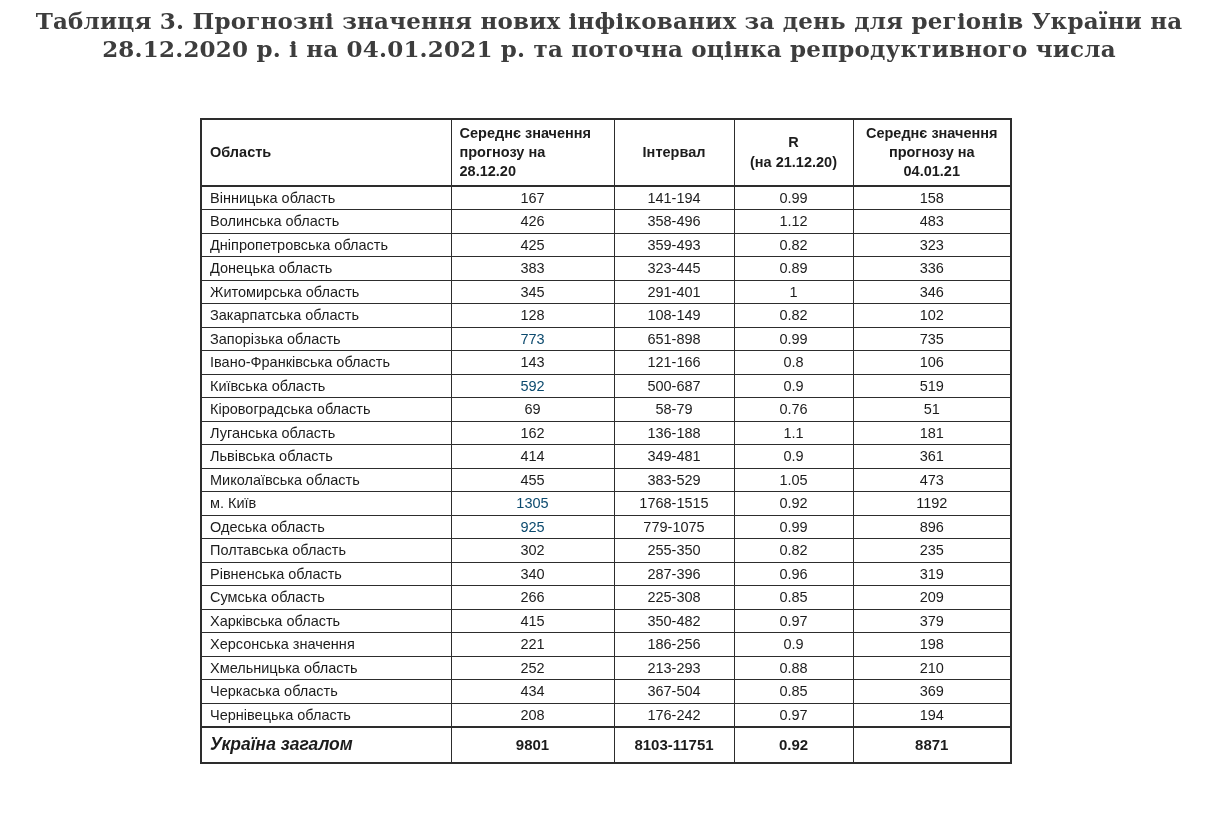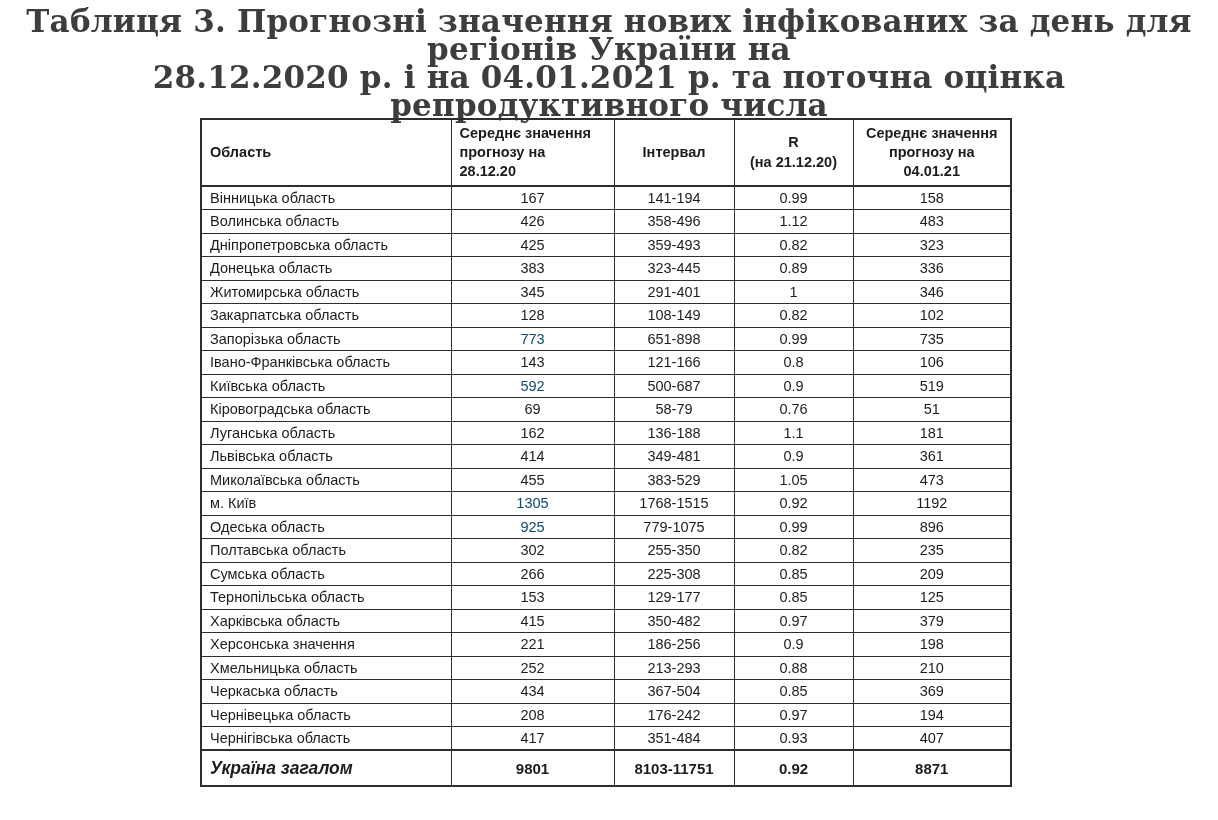--- a/index.html
+++ b/index.html
@@ -13,21 +13,21 @@
     overflow: hidden;
   }
   .title {
     position: absolute;
     top: 7px;
     left: 0;
     width: 100%;
     text-align: center;
     font-family: "DejaVu Serif", serif;
     font-weight: bold;
-    font-size: 31px;
+    font-size: 23px;
     line-height: 28px;
     letter-spacing: 0.2px;
     color: #3d3d3d;
     white-space: pre-line;
   }
   table.forecast {
     position: absolute;
     left: 200px;
     top: 118px;
     width: 810px;
@@ -204,34 +204,34 @@
           <td class="num">896</td>
         </tr>
         <tr>
           <td class="region">Полтавська область</td>
           <td class="num">302</td>
           <td class="num">255-350</td>
           <td class="num">0.82</td>
           <td class="num">235</td>
         </tr>
         <tr>
+          <td class="region">Рівненська область</td>
+          <td class="num">340</td>
+          <td class="num">287-396</td>
+          <td class="num">0.96</td>
+          <td class="num">319</td>
+        </tr>
+        <tr>
           <td class="region">Сумська область</td>
           <td class="num">266</td>
           <td class="num">225-308</td>
           <td class="num">0.85</td>
           <td class="num">209</td>
         </tr>
         <tr>
-          <td class="region">Тернопільська область</td>
-          <td class="num">153</td>
-          <td class="num">129-177</td>
-          <td class="num">0.85</td>
-          <td class="num">125</td>
-        </tr>
-        <tr>
           <td class="region">Харківська область</td>
           <td class="num">415</td>
           <td class="num">350-482</td>
           <td class="num">0.97</td>
           <td class="num">379</td>
         </tr>
         <tr>
           <td class="region">Херсонська значення</td>
           <td class="num">221</td>
           <td class="num">186-256</td>
@@ -251,27 +251,20 @@
           <td class="num">367-504</td>
           <td class="num">0.85</td>
           <td class="num">369</td>
         </tr>
         <tr>
           <td class="region">Чернівецька область</td>
           <td class="num">208</td>
           <td class="num">176-242</td>
           <td class="num">0.97</td>
           <td class="num">194</td>
-        </tr>
-        <tr>
-          <td class="region">Чернігівська область</td>
-          <td class="num">417</td>
-          <td class="num">351-484</td>
-          <td class="num">0.93</td>
-          <td class="num">407</td>
         </tr>
         <tr class="total">
           <td class="region">Україна загалом</td>
           <td class="num">9801</td>
           <td class="num">8103-11751</td>
           <td class="num">0.92</td>
           <td class="num">8871</td>
         </tr>
       </tbody>
   </table>

